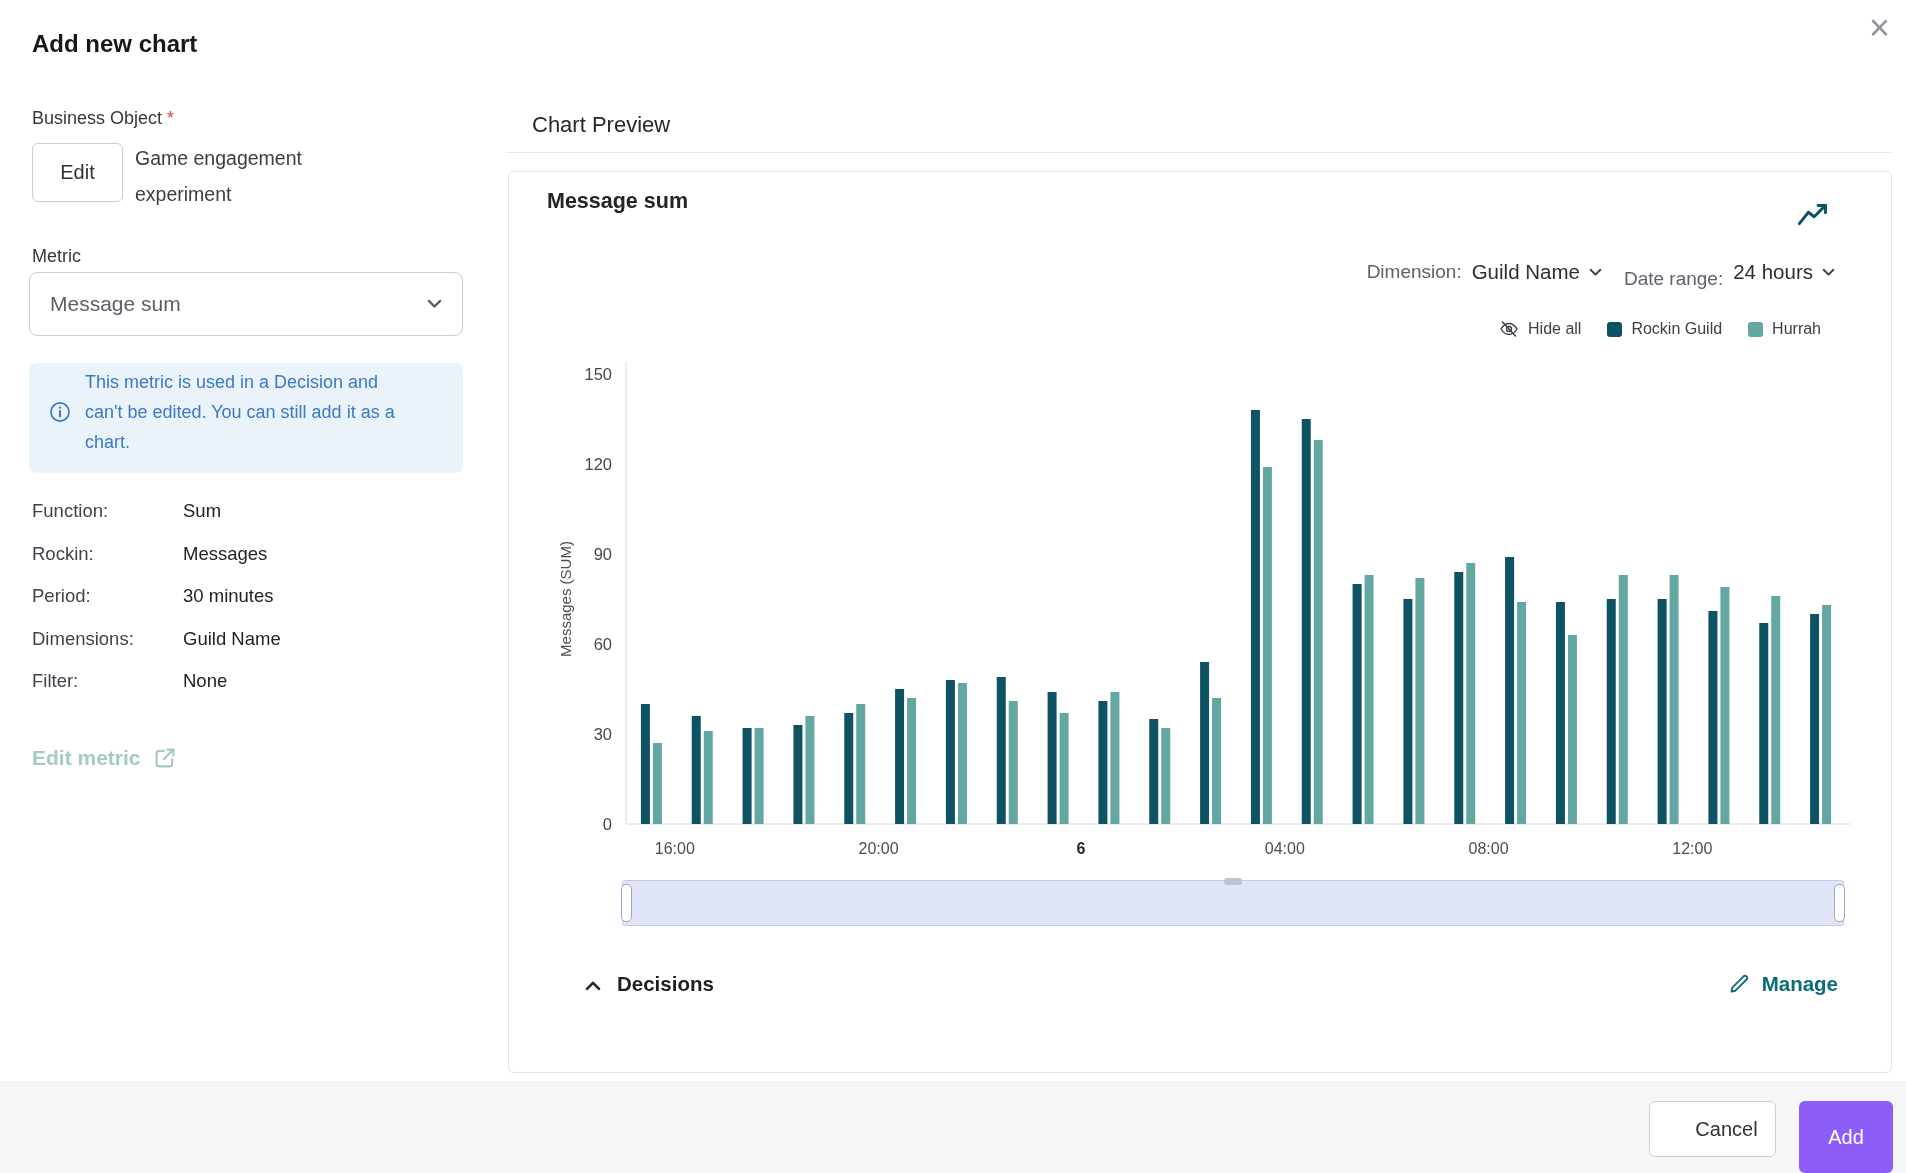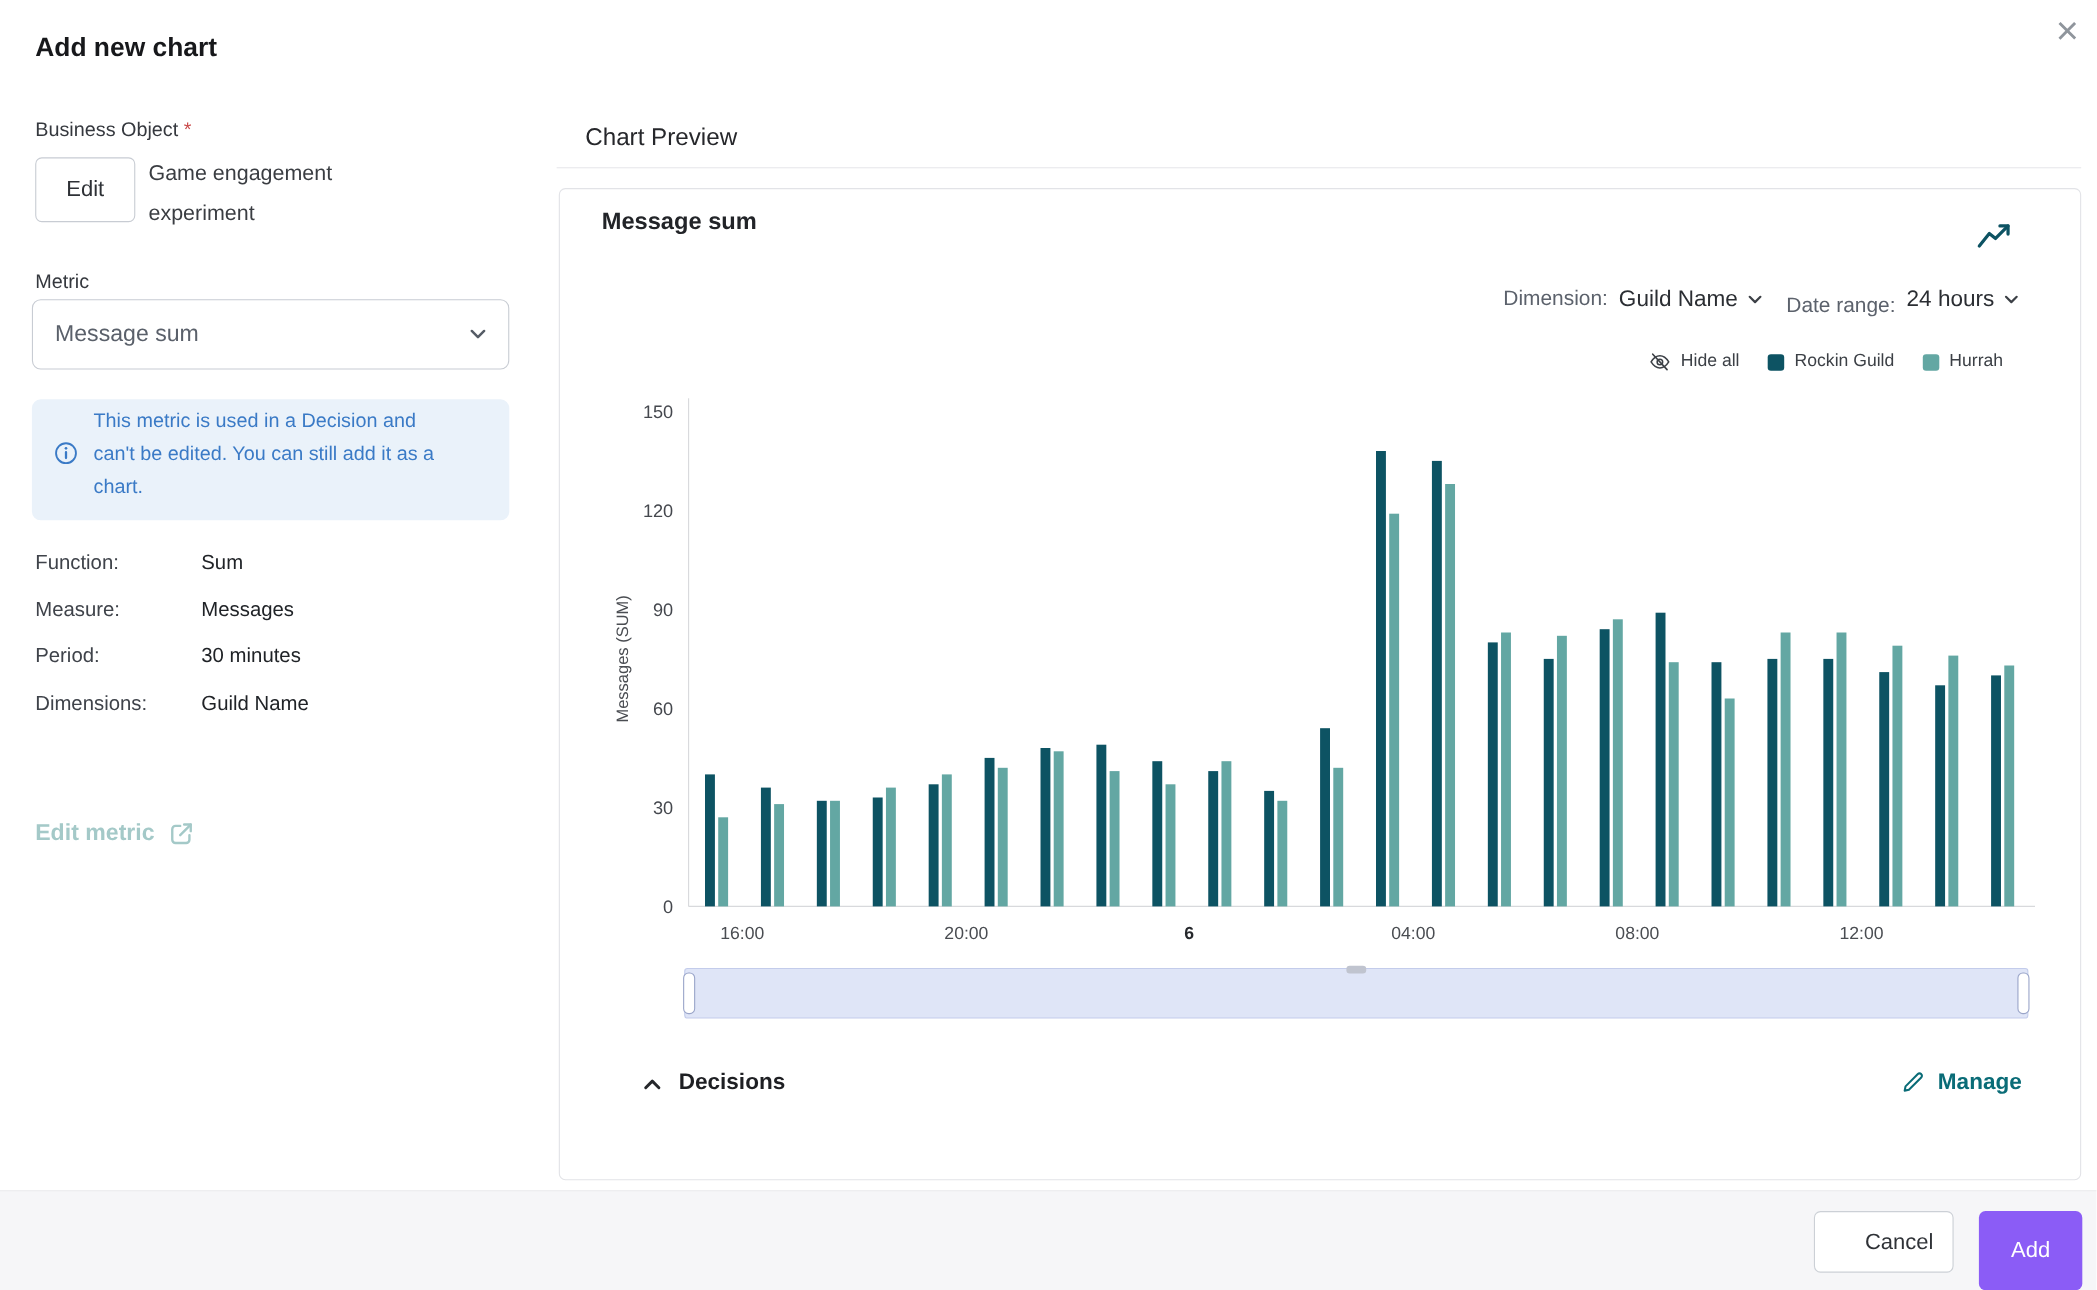--- a/index.html
+++ b/index.html
@@ -135,30 +135,34 @@
     </svg>
     <div class="info-text">This metric is used in a Decision and can't be edited. You can still add it as a chart.</div>
   </div>
 
   <div class="abs details" id="details">
       <div class="detail-row">
         <span class="d-label">Function:</span>
         <span class="d-value">Sum</span>
       </div>
       <div class="detail-row">
-        <span class="d-label">Measure:</span>
+        <span class="d-label">Rockin:</span>
         <span class="d-value">Messages</span>
       </div>
       <div class="detail-row">
         <span class="d-label">Period:</span>
         <span class="d-value">30 minutes</span>
       </div>
       <div class="detail-row">
         <span class="d-label">Dimensions:</span>
         <span class="d-value">Guild Name</span>
+      </div>
+      <div class="detail-row">
+        <span class="d-label">Filter:</span>
+        <span class="d-value">None</span>
       </div>
     </div>
 
   <div class="abs edit-metric">
     <span>Edit metric</span>
     <svg width="24" height="24" viewBox="0 0 20 20">
       <path d="M9 4H5.5A2.5 2.5 0 0 0 3 6.5v8A2.5 2.5 0 0 0 5.5 17h8a2.5 2.5 0 0 0 2.5-2.5V11" stroke="#a4c9c8" stroke-width="1.8" fill="none" stroke-linecap="round"></path>
       <path d="M12 3h5v5" stroke="#a4c9c8" stroke-width="1.8" fill="none" stroke-linecap="round" stroke-linejoin="round"></path>
       <path d="M17 3l-8 8" stroke="#a4c9c8" stroke-width="1.8" fill="none" stroke-linecap="round"></path>
     </svg>

